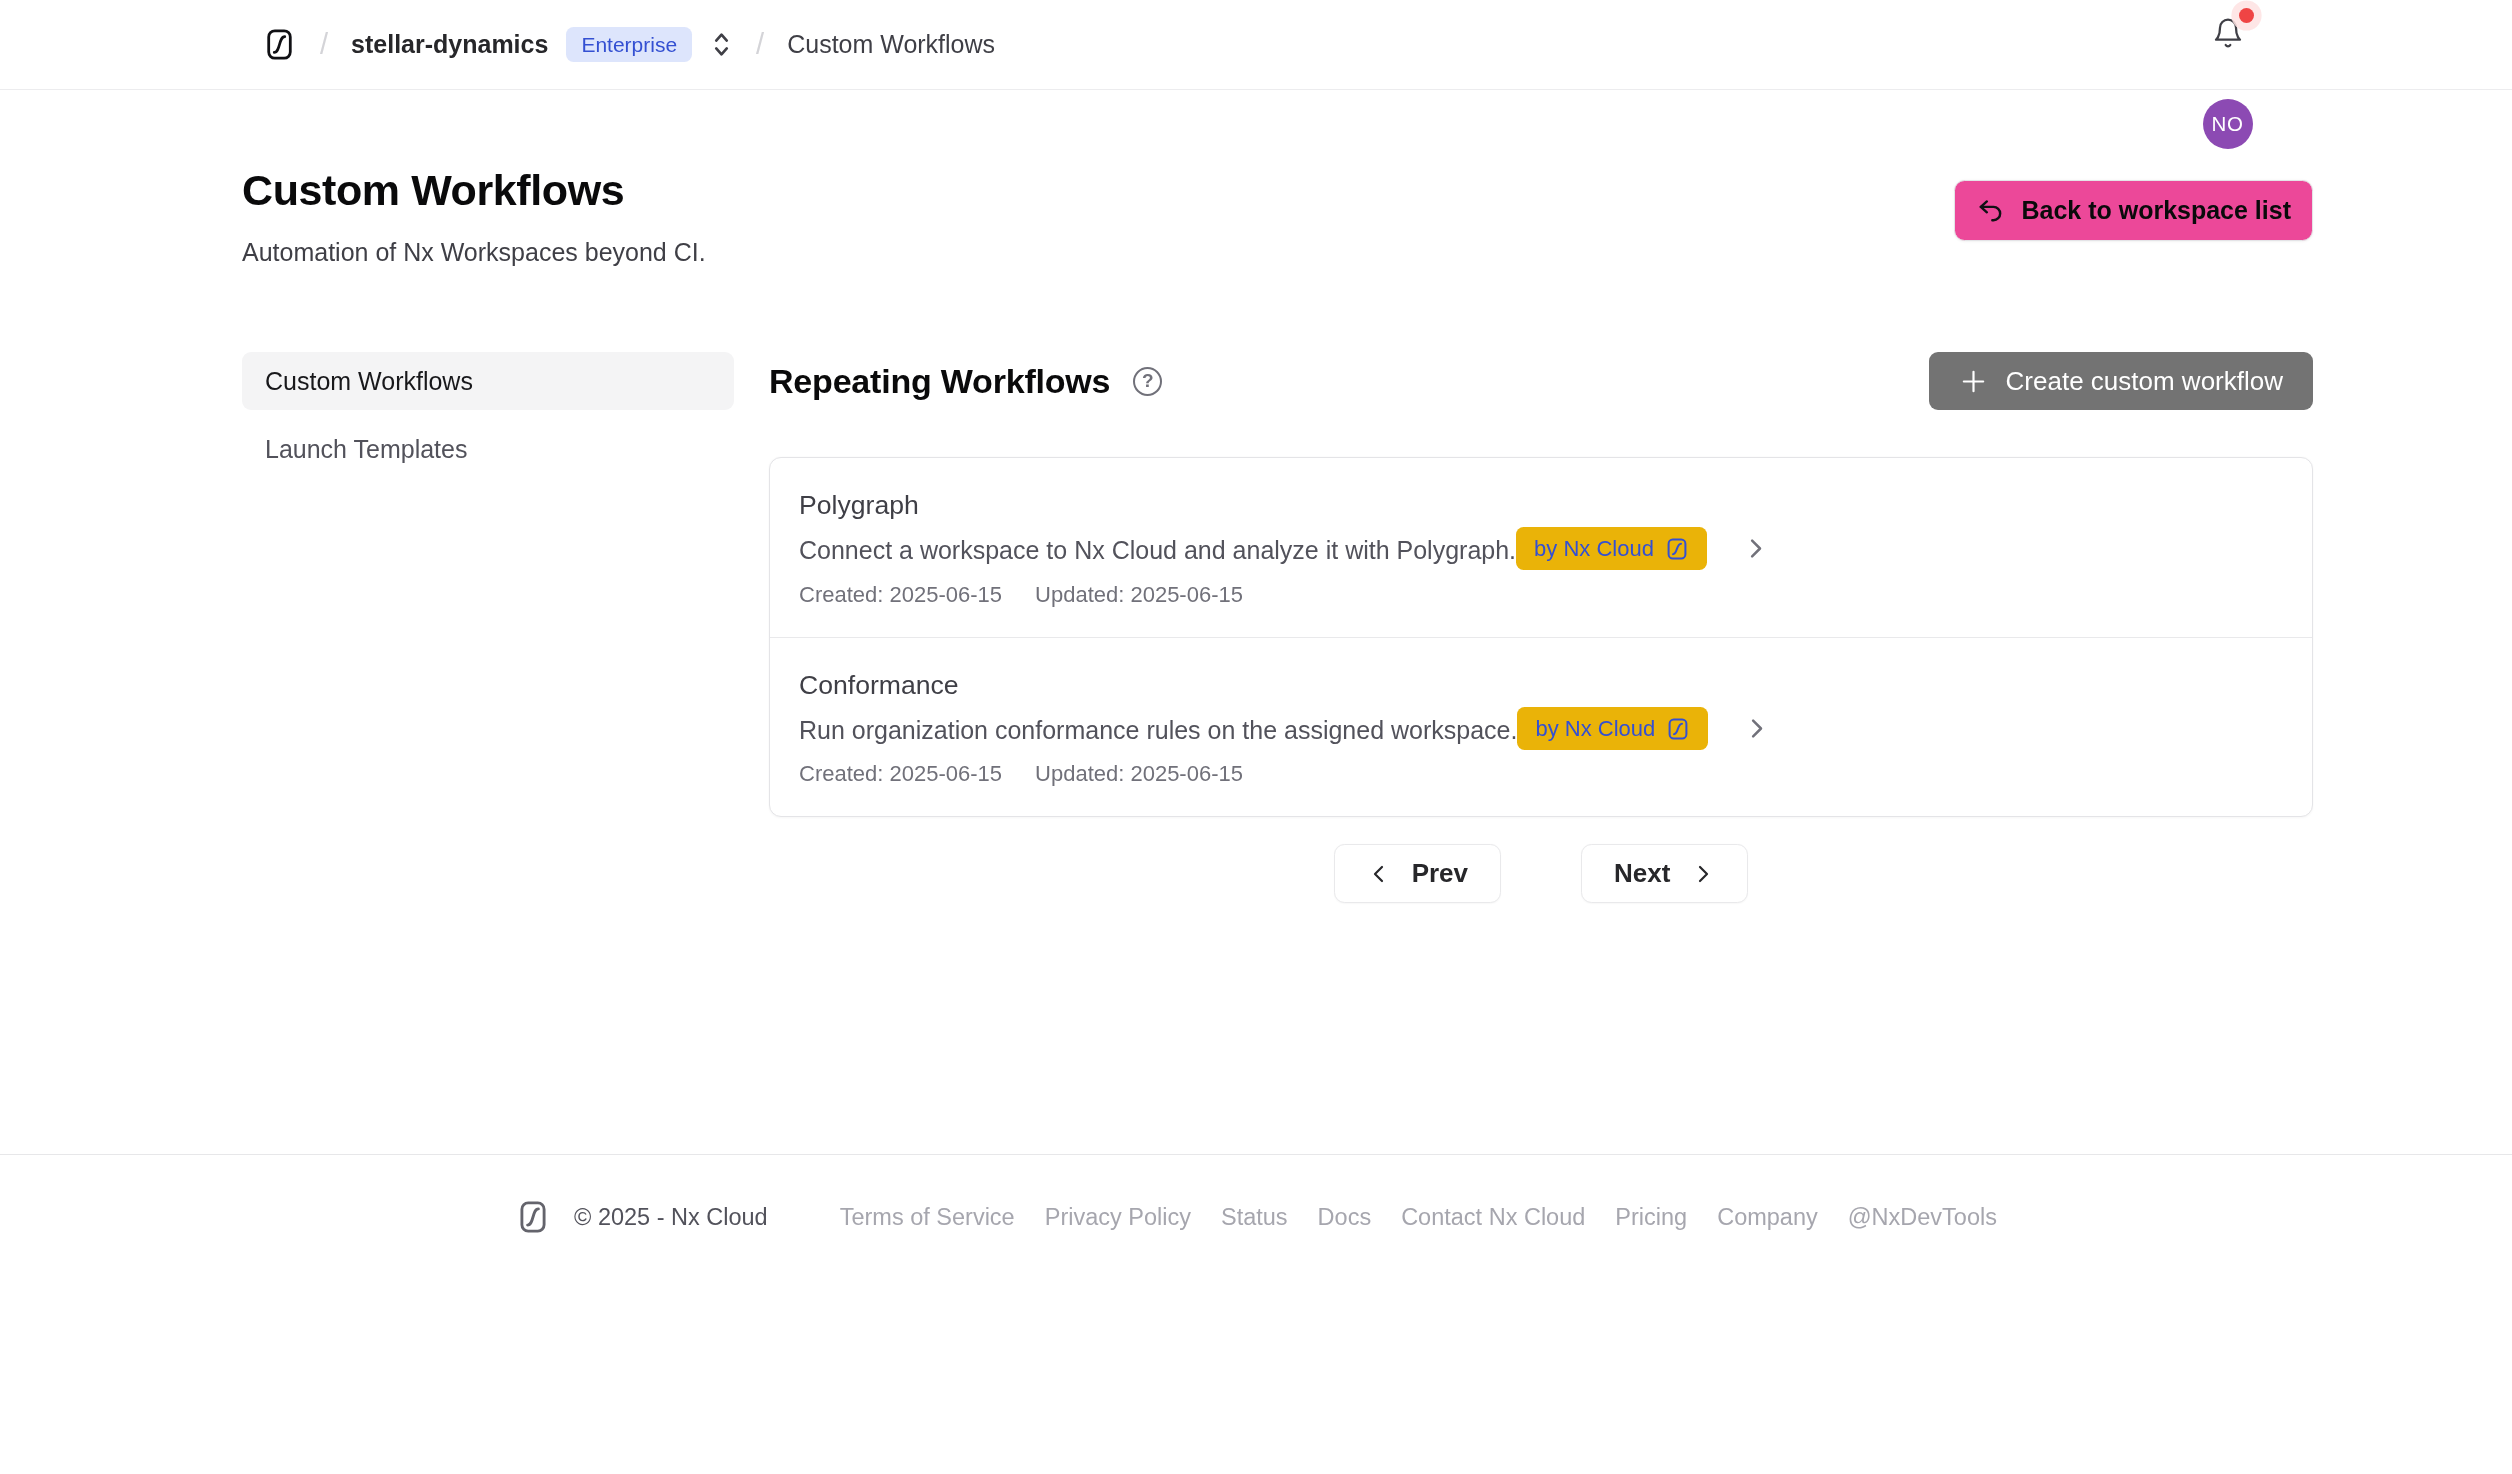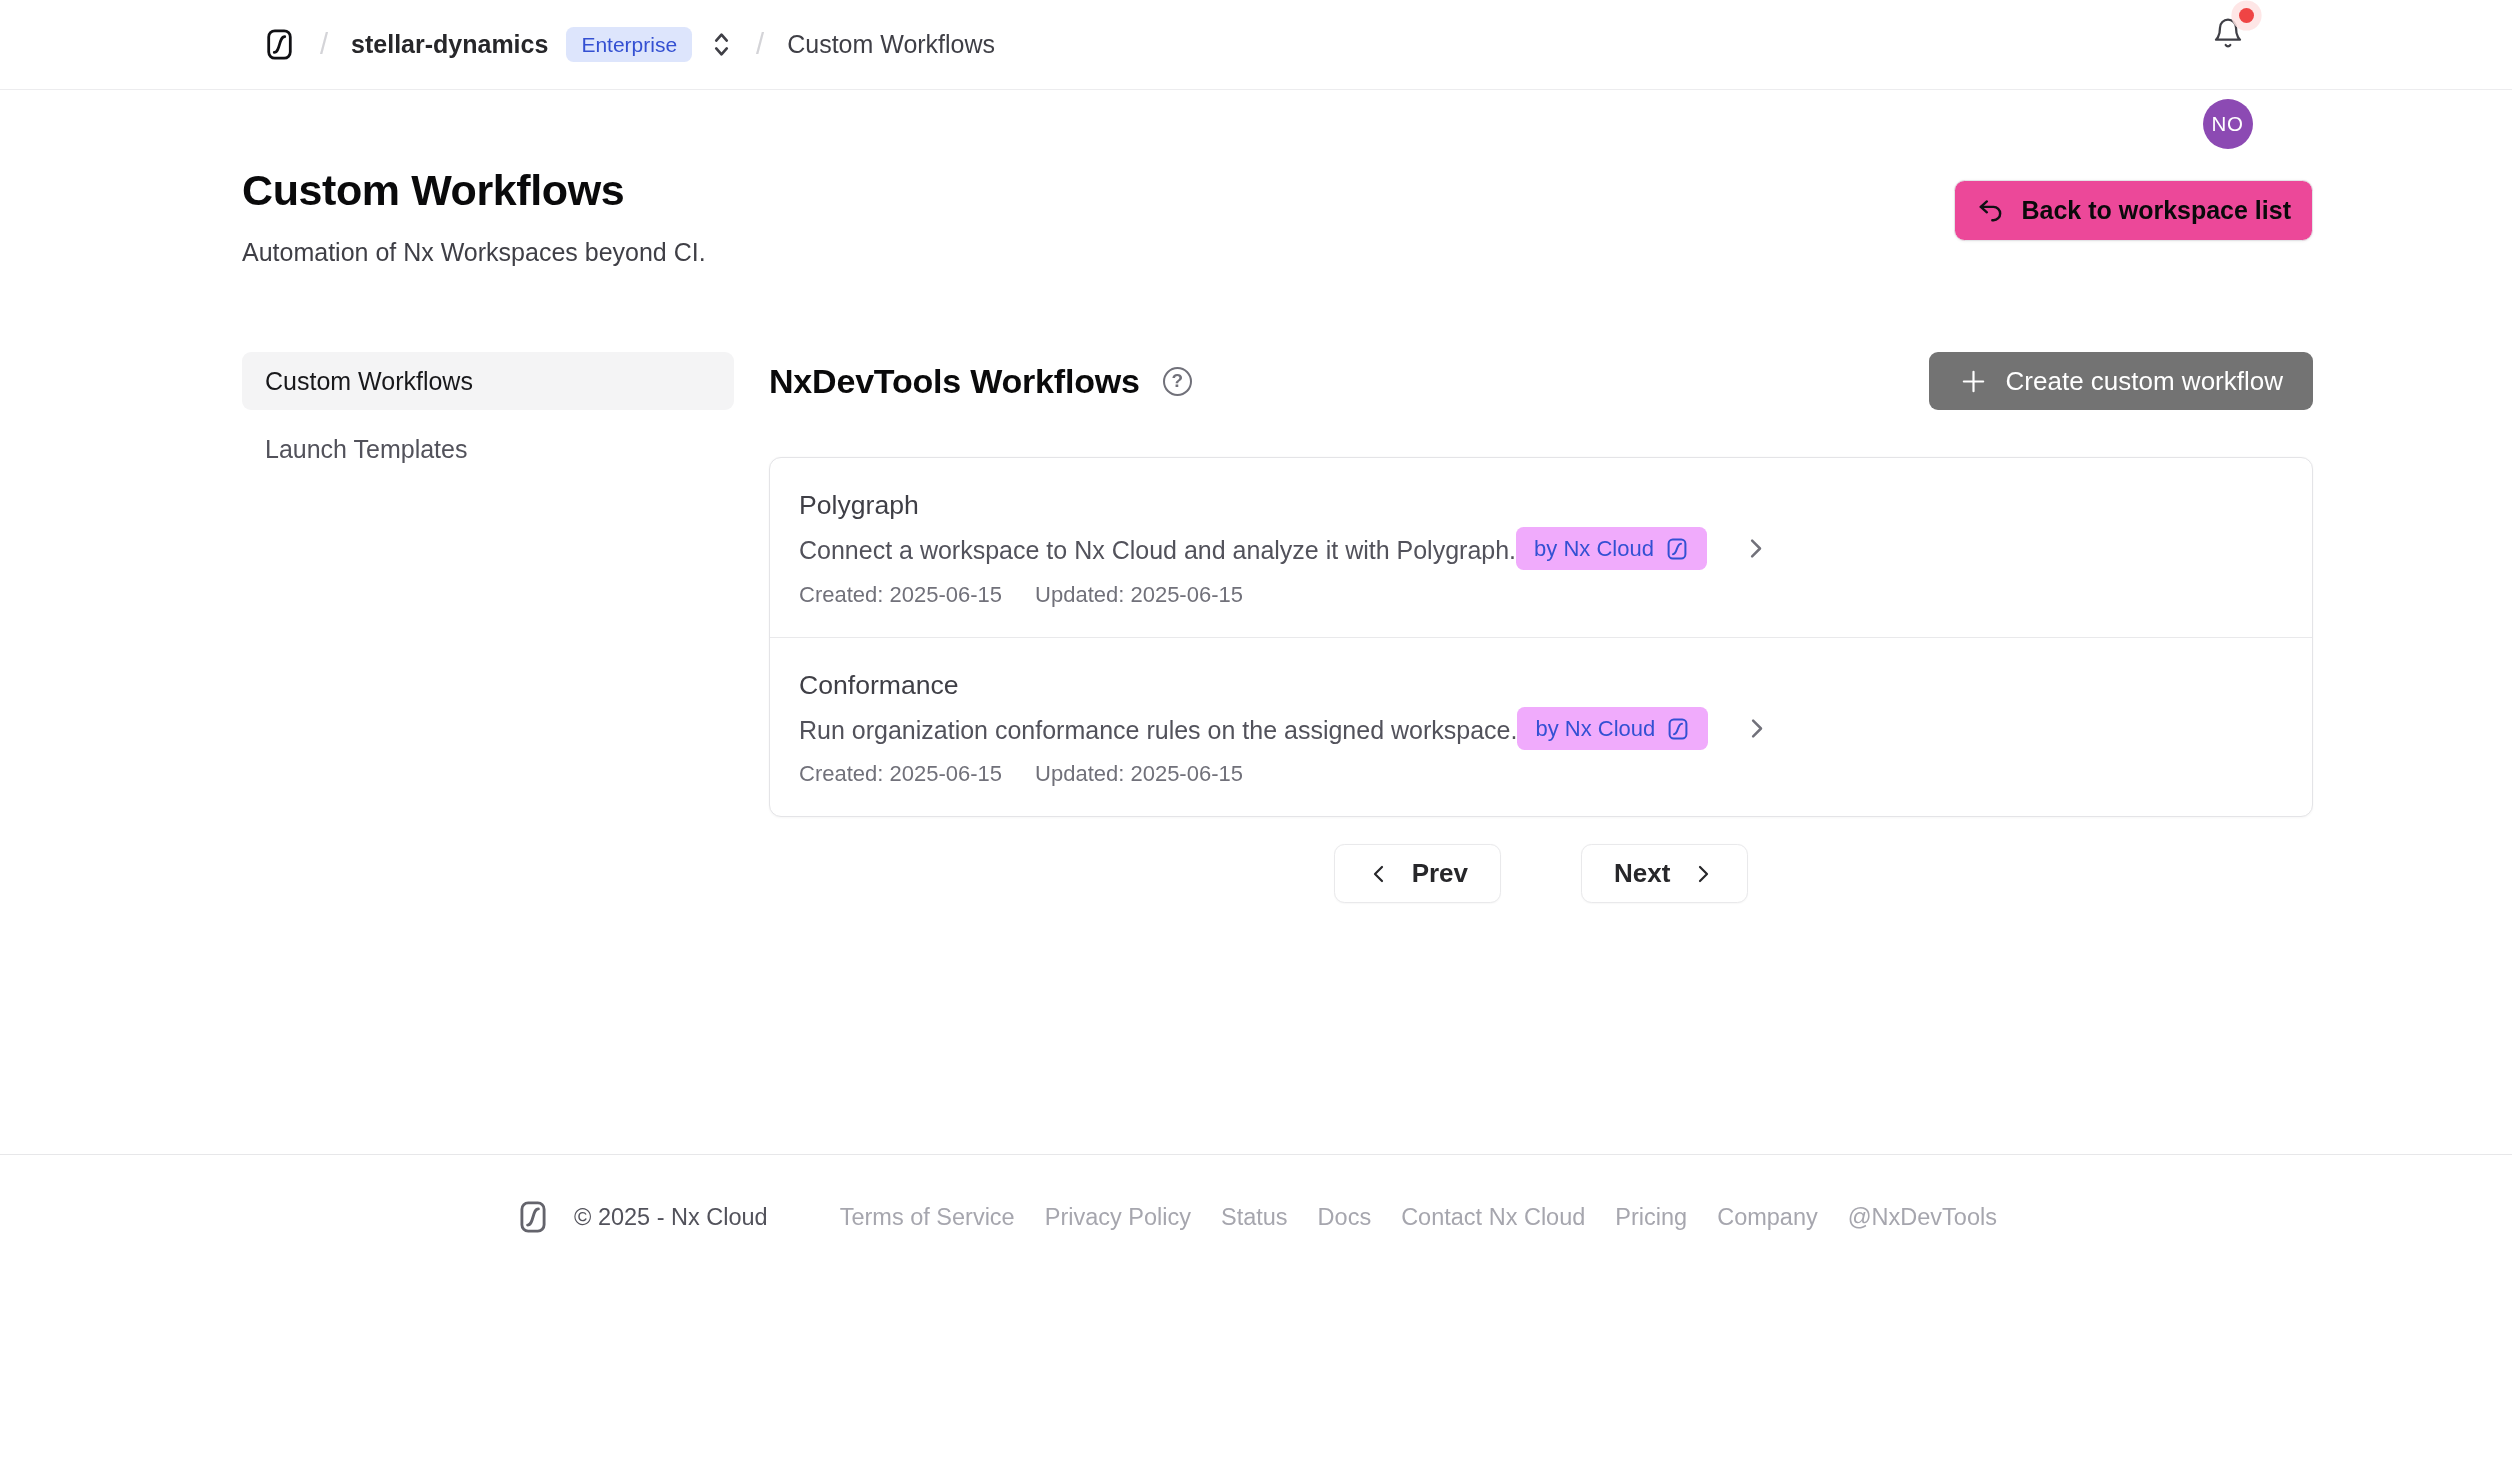--- a/index.html
+++ b/index.html
@@ -133,21 +133,21 @@
     padding: 32px 36px 29px 29px;
     cursor: pointer;
   }
   .wf-row + .wf-row { border-top: 1.5px solid #e9e9eb; }
   .wf-name { font-size: 26.6px; font-weight: 500; color: #3f3f46; }
   .wf-desc { margin-top: 15px; font-size: 25px; color: #52525b; }
   .wf-meta { margin-top: 16.7px; display: flex; gap: 33px; font-size: 22px; color: #71717a; }
   .wf-side { display: flex; align-items: center; gap: 35px; }
   .nx-badge {
     display: flex; align-items: center; gap: 10.6px;
-    background: #f0abfc;
+    background: #eab308;
     color: #3350d3;
     font-size: 22px; font-weight: 500;
     padding: 8.4px 18px;
     border-radius: 7.6px;
     cursor: pointer;
   }
 
   .pagination { display: flex; justify-content: center; gap: 80px; margin-top: 27px; }
   .pg-btn {
     display: flex; align-items: center; gap: 21px;
@@ -233,21 +233,21 @@
 
     <nav class="side-nav">
       <div class="nav-item active">Custom Workflows</div>
       <div class="nav-item">Launch Templates</div>
     </nav>
 
     <section class="main-col">
 
       <div class="section-head">
         <div class="section-title-wrap">
-          <h2 class="section-title">NxDevTools Workflows</h2>
+          <h2 class="section-title">Repeating Workflows</h2>
           <span class="help-icon">?</span>
         </div>
         <button class="create-btn">
           <svg width="29" height="29" viewBox="0 0 24 24" fill="none" stroke="#ffffff" stroke-width="1.8" stroke-linecap="round">
             <line x1="12" y1="4" x2="12" y2="20"></line>
             <line x1="4" y1="12" x2="20" y2="12"></line>
           </svg>
           <span>Create custom workflow</span>
         </button>
       </div>

